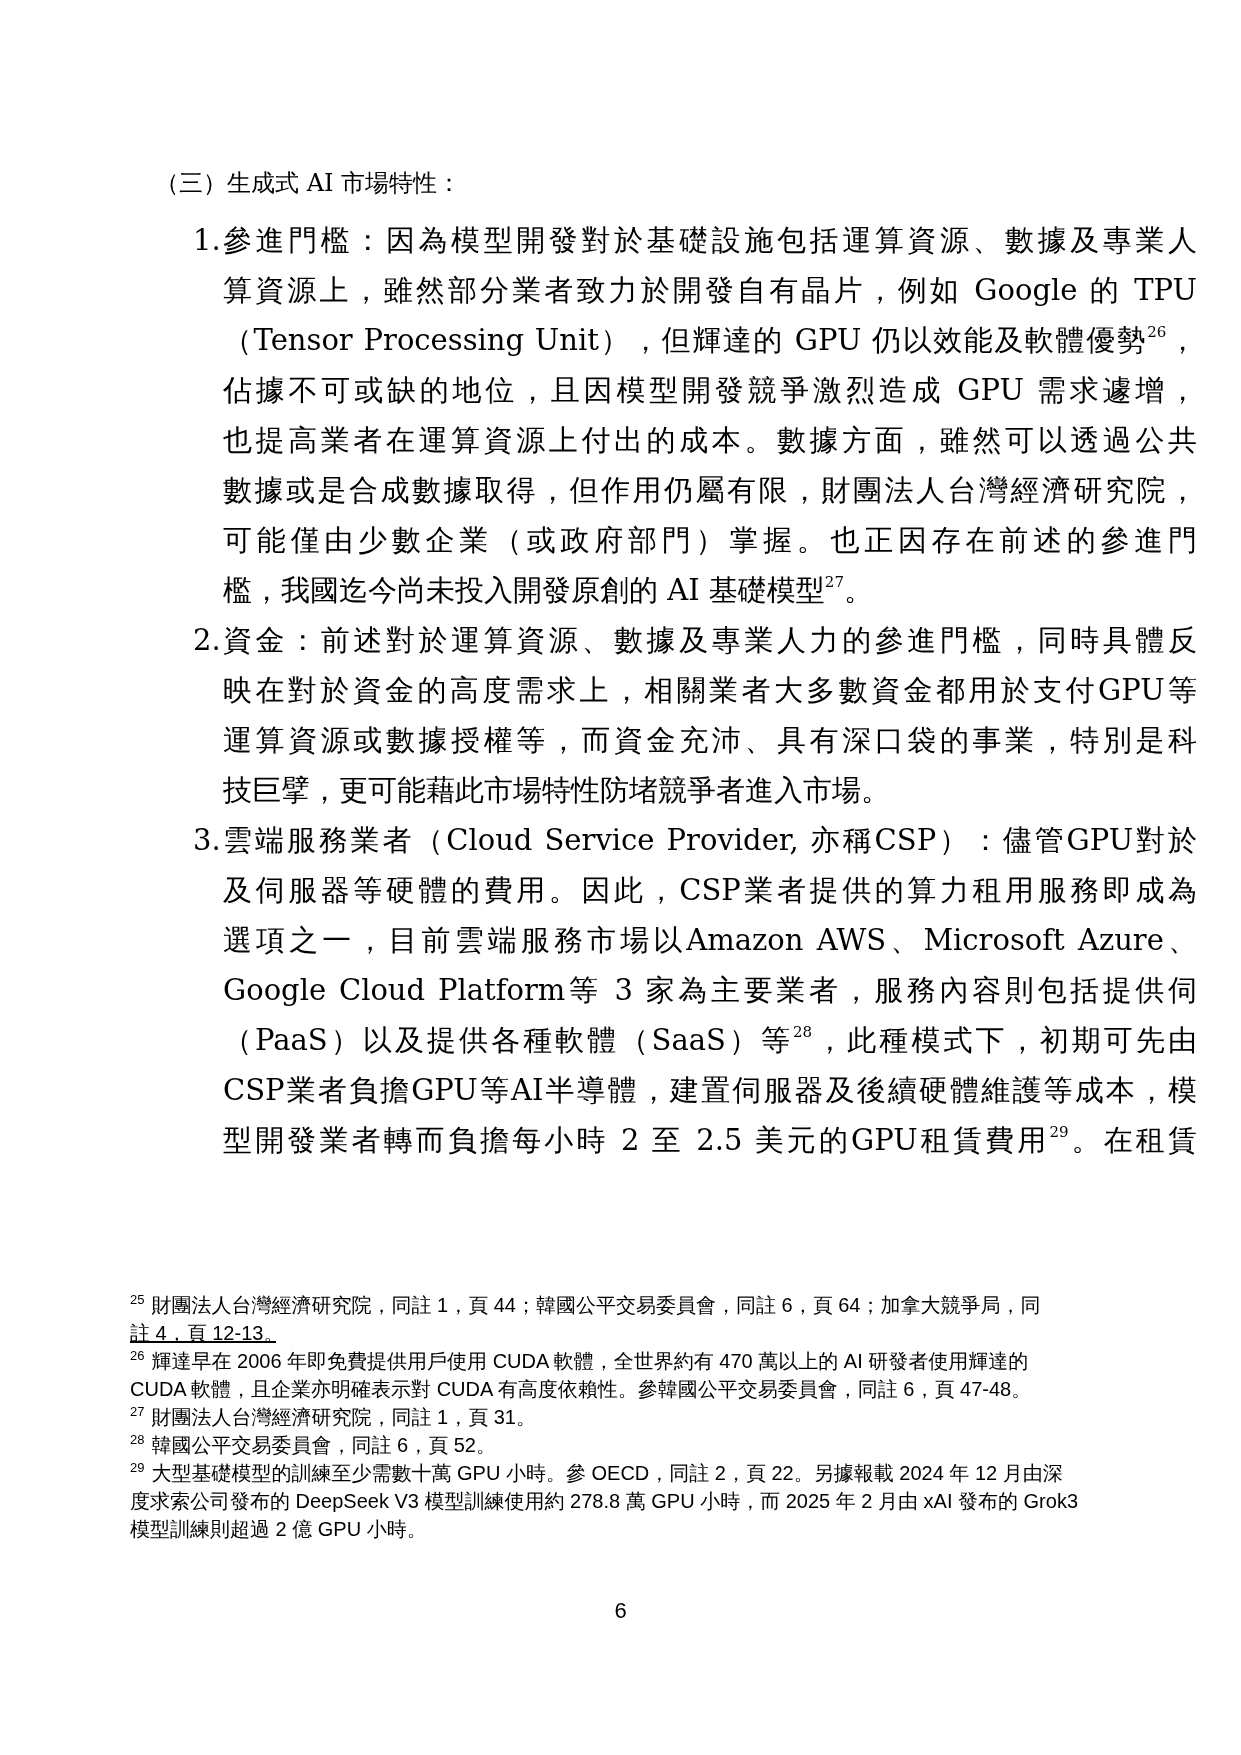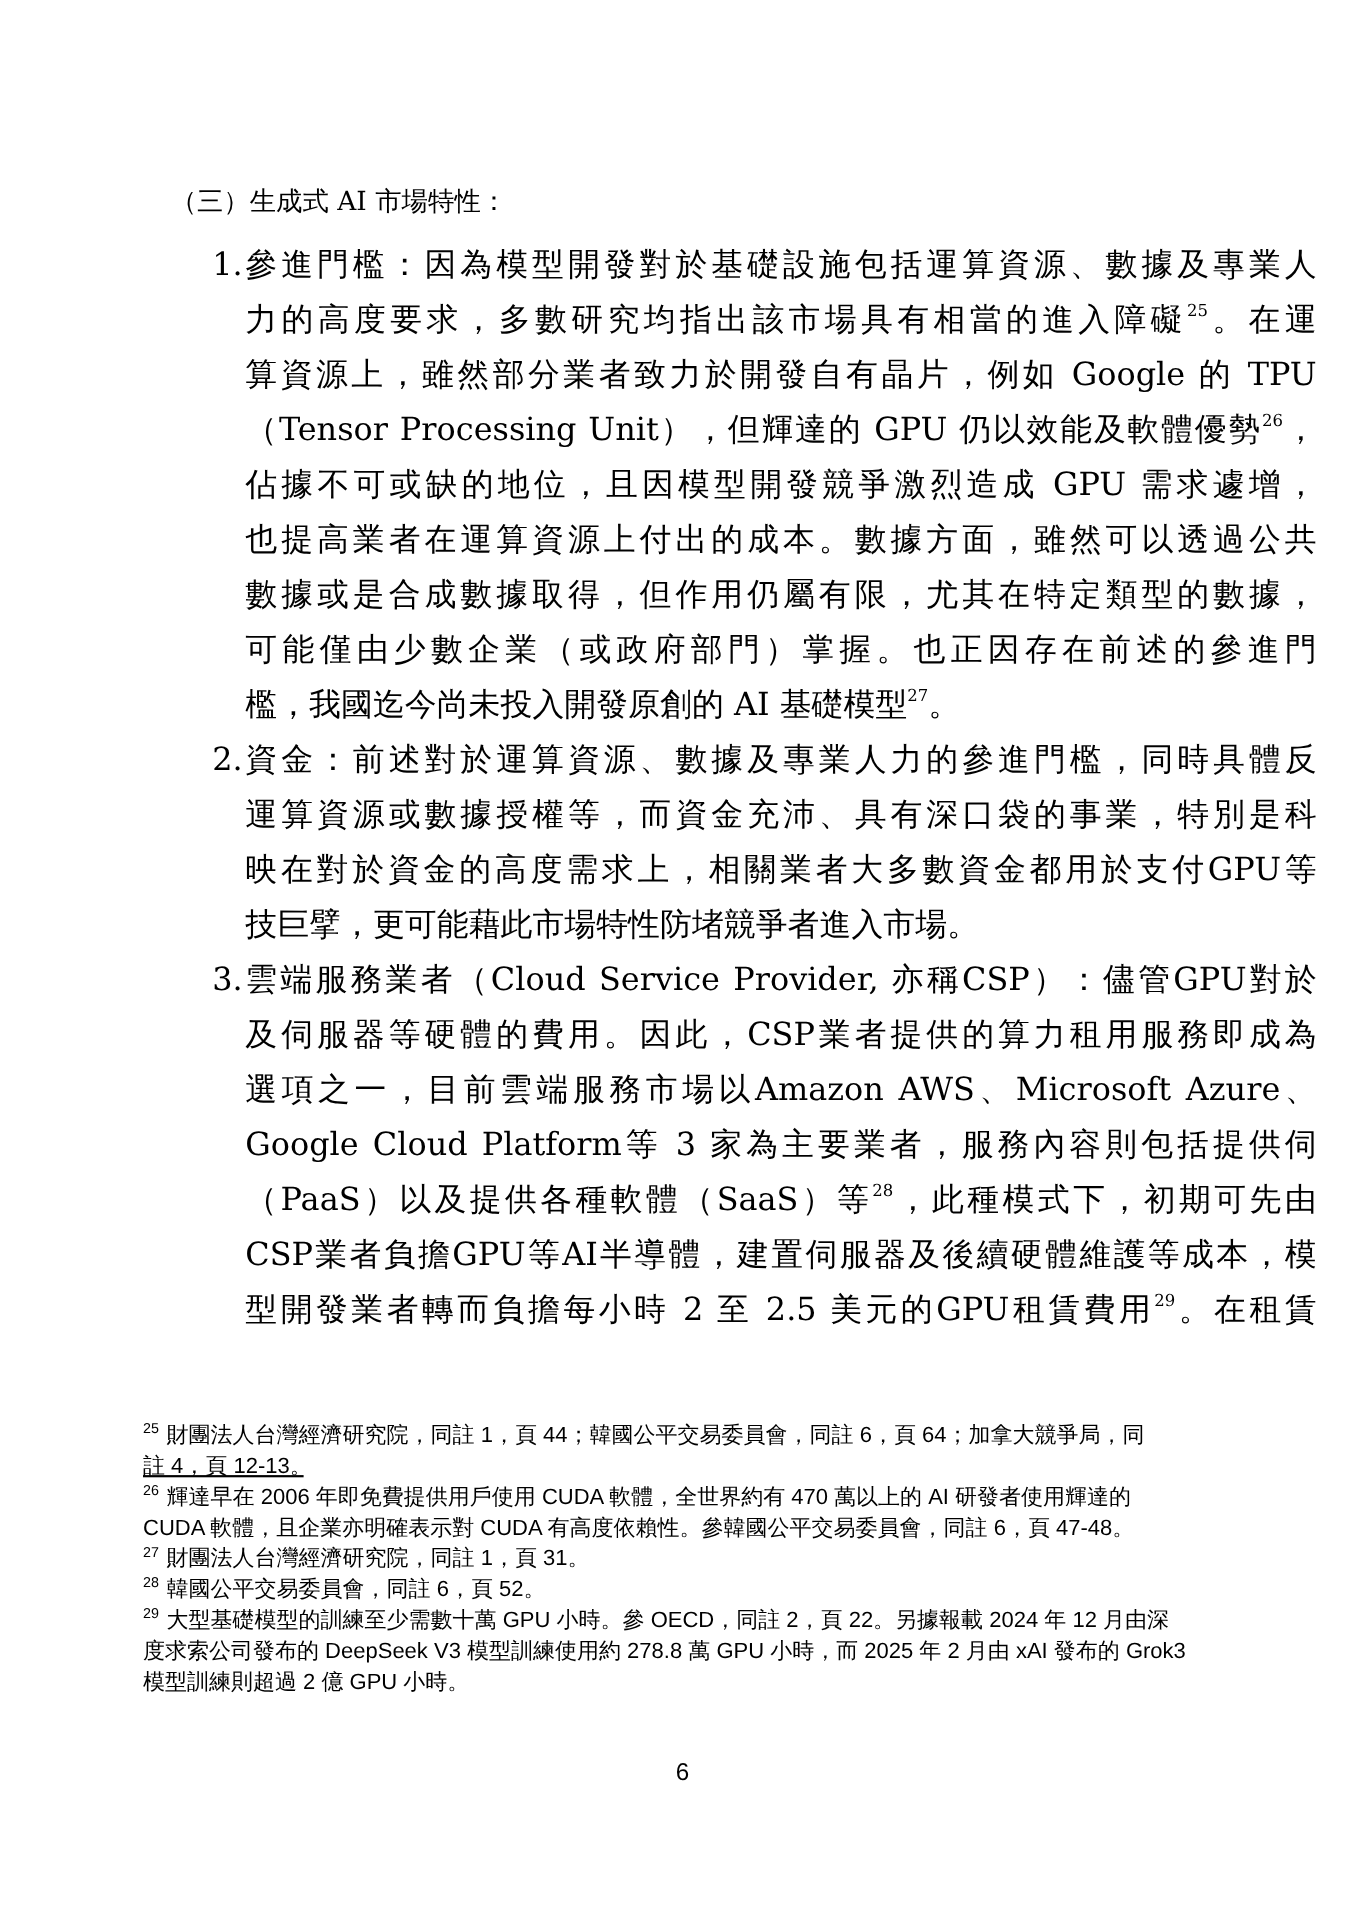--- a/index.html
+++ b/index.html
@@ -88,37 +88,36 @@
 <body>
 
 <div class="heading">（三）生成式 AI 市場特性：</div>
 
 <div class="body-list">
 
   <div class="item">
     <div class="num">1.</div>
     <div class="lines">
       <div class="bline just"><span>參進門檻：因為模型開發對於基礎設施包括運算資源、數據及專業人</span></div>
-      <div class="bline just"><span>力的高度要求，多數研究均指出該市場具有相當的進入障礙</span><sup>25</sup><span>。在運</span></div>
       <div class="bline just"><span>算資源上，雖然部分業者致力於開發自有晶片，例如 Google 的 TPU</span></div>
       <div class="bline just"><span>（Tensor Processing Unit），但輝達的 GPU 仍以效能及軟體優勢</span><sup>26</sup><span>，</span></div>
       <div class="bline just"><span>佔據不可或缺的地位，且因模型開發競爭激烈造成 GPU 需求遽增，</span></div>
       <div class="bline just"><span>也提高業者在運算資源上付出的成本。數據方面，雖然可以透過公共</span></div>
-      <div class="bline just"><span>數據或是合成數據取得，但作用仍屬有限，尤其在特定類型的數據，</span></div>
+      <div class="bline just"><span>數據或是合成數據取得，但作用仍屬有限，財團法人台灣經濟研究院，</span></div>
       <div class="bline just"><span>可能僅由少數企業（或政府部門）掌握。也正因存在前述的參進門</span></div>
       <div class="bline"><span>檻，我國迄今尚未投入開發原創的 AI 基礎模型</span><sup>27</sup><span>。</span></div>
     </div>
   </div>
 
   <div class="item">
     <div class="num">2.</div>
     <div class="lines">
       <div class="bline just"><span>資金：前述對於運算資源、數據及專業人力的參進門檻，同時具體反</span></div>
+      <div class="bline just"><span>映在對於資金的高度需求上，相關業者大多數資金都用於支付GPU等</span></div>
       <div class="bline just"><span>運算資源或數據授權等，而資金充沛、具有深口袋的事業，特別是科</span></div>
-      <div class="bline just"><span>映在對於資金的高度需求上，相關業者大多數資金都用於支付GPU等</span></div>
       <div class="bline"><span>技巨擘，更可能藉此市場特性防堵競爭者進入市場。</span></div>
     </div>
   </div>
 
   <div class="item">
     <div class="num">3.</div>
     <div class="lines">
       <div class="bline just"><span>雲端服務業者（Cloud Service Provider, 亦稱CSP）：儘管GPU對於</span></div>
       <div class="bline just"><span>及伺服器等硬體的費用。因此，CSP業者提供的算力租用服務即成為</span></div>
       <div class="bline just"><span>選項之一，目前雲端服務市場以Amazon AWS、Microsoft Azure、</span></div>

